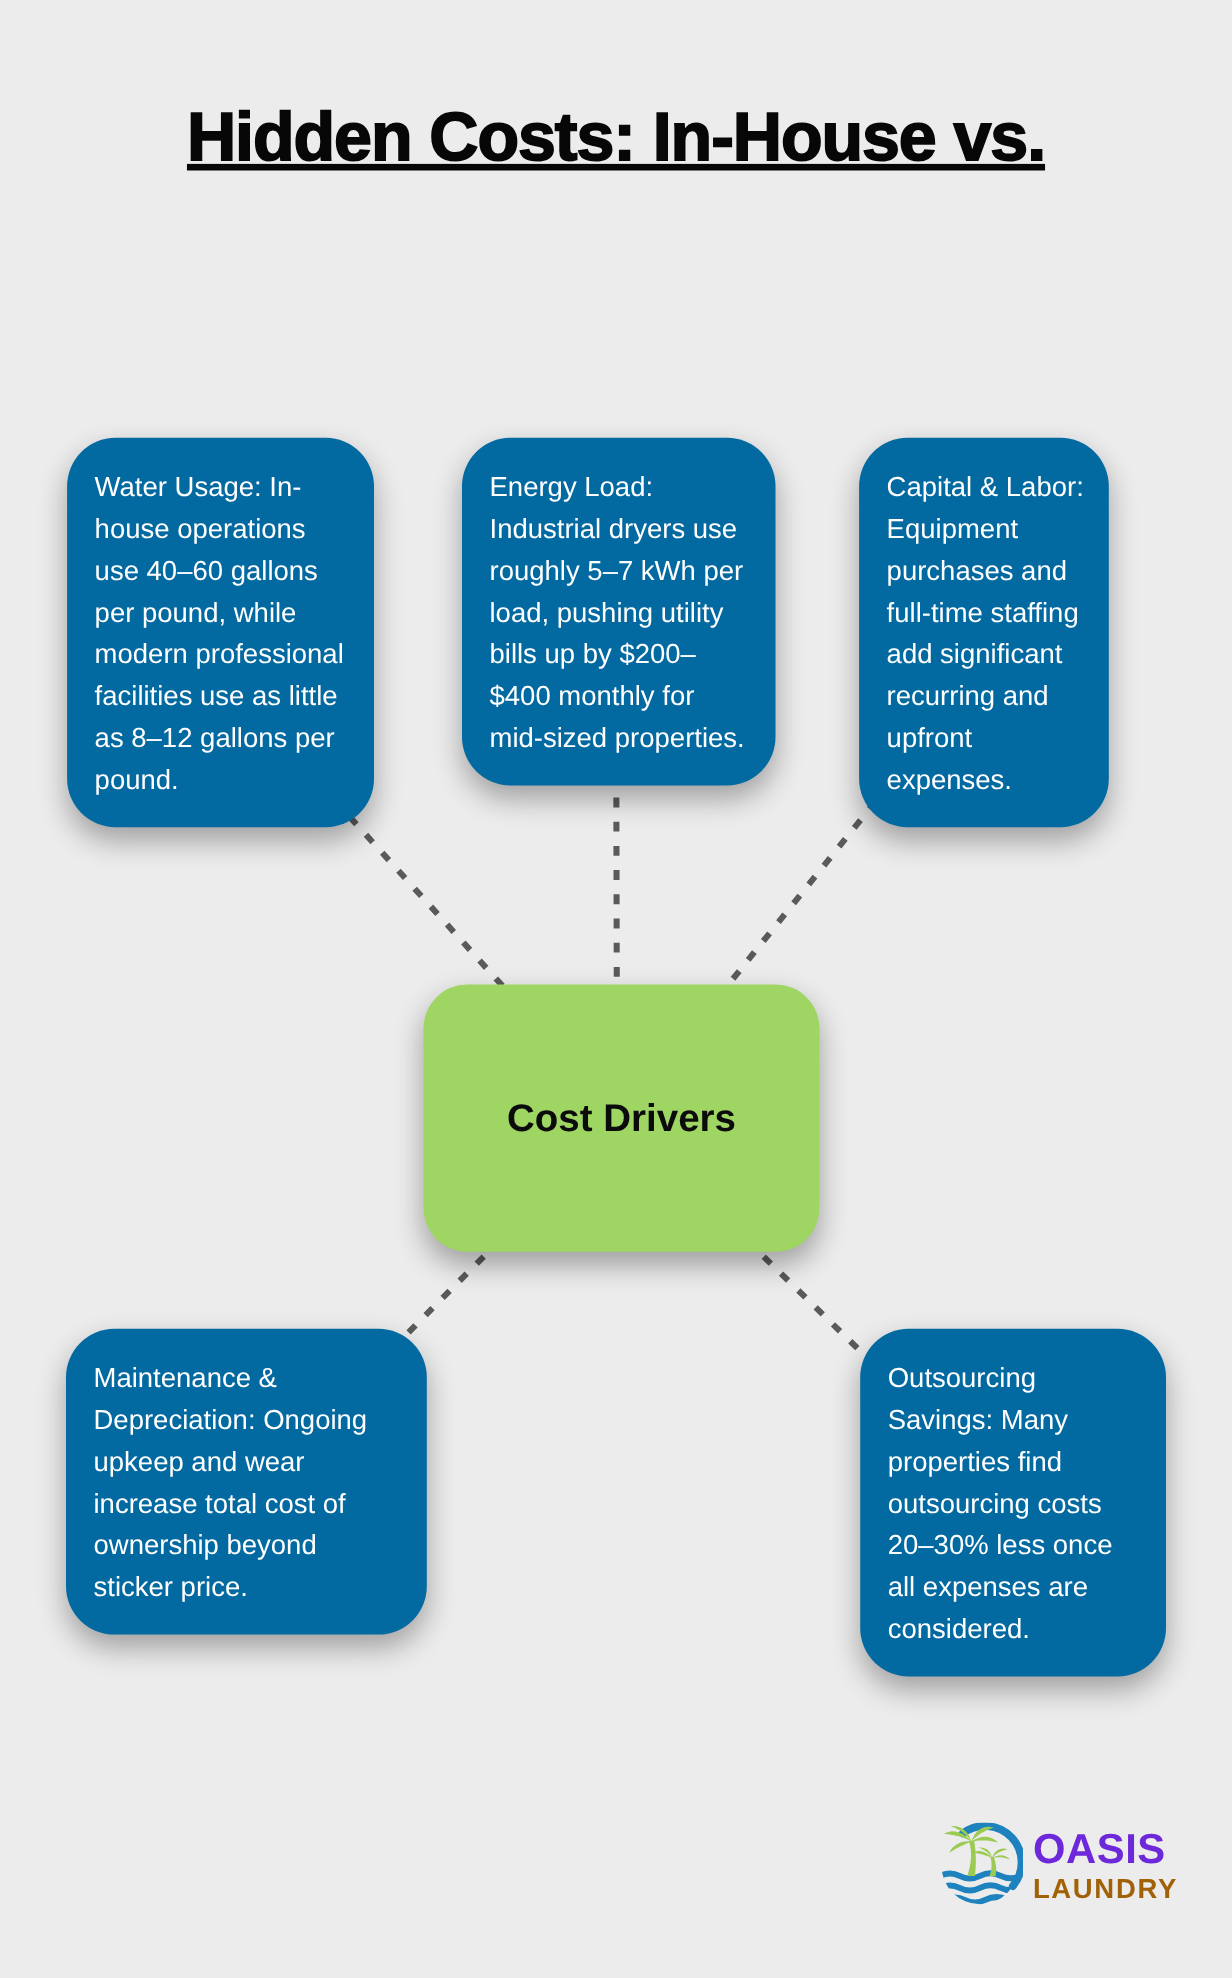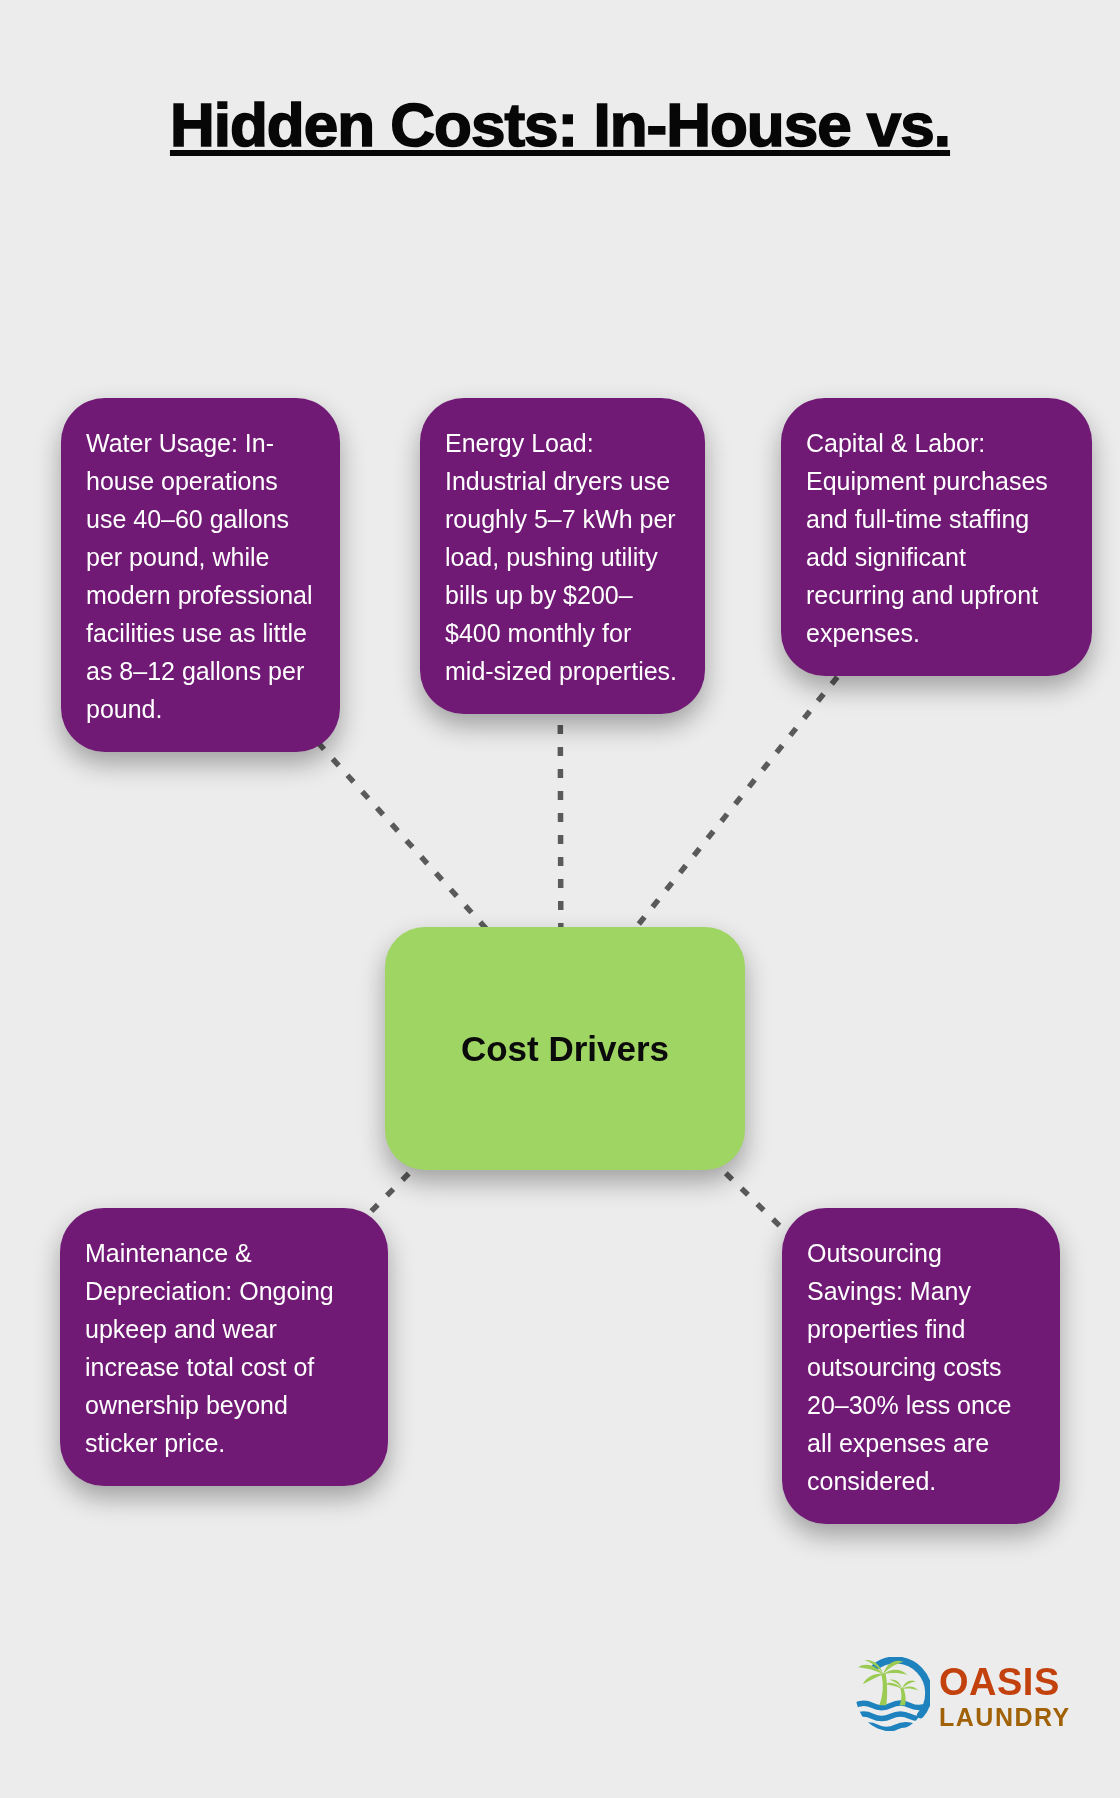--- a/index.html
+++ b/index.html
@@ -21,63 +21,62 @@
     color:#070707;
     text-decoration:underline;
     -webkit-text-stroke:1.6px #070707;
   }
   .connectors {
     position:absolute; left:0; top:0;
     width:1120px; height:1798px;
   }
   .node {
     position:absolute;
-    background:#701a75;
+    background:#0369a1;
     color:#FFFFFF;
     border-radius:44px;
     padding:26px 22px 24px 25px;
     font-size:25px;
     line-height:38px;
     box-sizing:border-box;
     box-shadow:0 12px 26px rgba(0,0,0,0.32);
   }
   .node-water          { left:61px;  top:398px;  width:279px; }
   .node-energy         { left:420px; top:398px;  width:285px; }
-  .node-capital        { left:781px; top:398px;  width:311px; }
+  .node-capital        { left:781px; top:398px;  width:227px; }
   .node-maintenance    { left:60px;  top:1208px; width:328px; }
   .node-outsourcing    { left:782px; top:1208px; width:278px; }
   .center-node {
     position:absolute;
     left:385px; top:895px;
     width:360px; height:243px;
     background:#9ED563;
     border-radius:40px;
     display:flex; align-items:center; justify-content:center;
     box-shadow:0 12px 26px rgba(0,0,0,0.32);
-    margin-top:32px;
   }
   .center-node-label {
     font-size:35px;
     font-weight:700;
     color:#0B0B0B;
     letter-spacing:0px;
   }
   .logo {
     position:absolute;
     left:852px; top:1657px;
     display:flex;
     align-items:center;
     gap:9px;
   }
   .logo-icon { width:78px; height:78px; }
   .logo-text { display:flex; flex-direction:column; justify-content:center; }
   .logo-name-top {
     font-size:38px;
     font-weight:800;
-    color:#c2410c;
+    color:#6d28d9;
     letter-spacing:0.5px;
     line-height:1.0;
   }
   .logo-name-bottom {
     font-size:25px;
     font-weight:800;
     color:#a16207;
     letter-spacing:1.5px;
     line-height:1.0;
     margin-top:4px;

